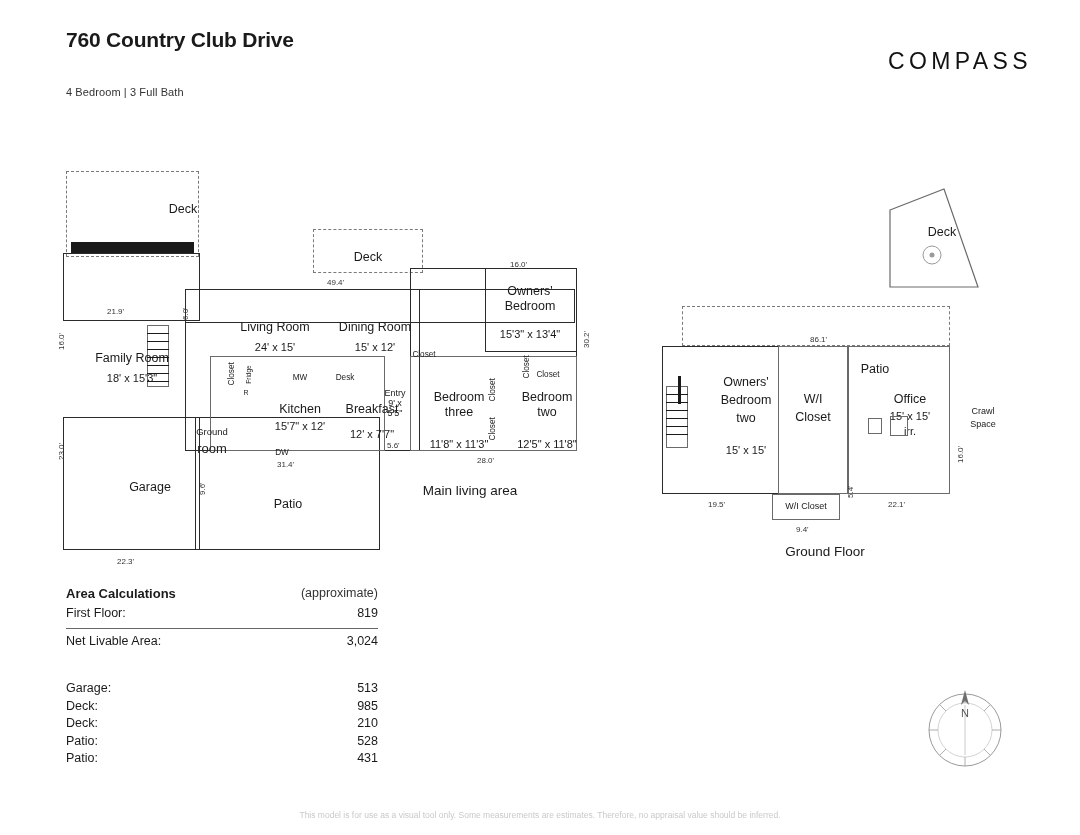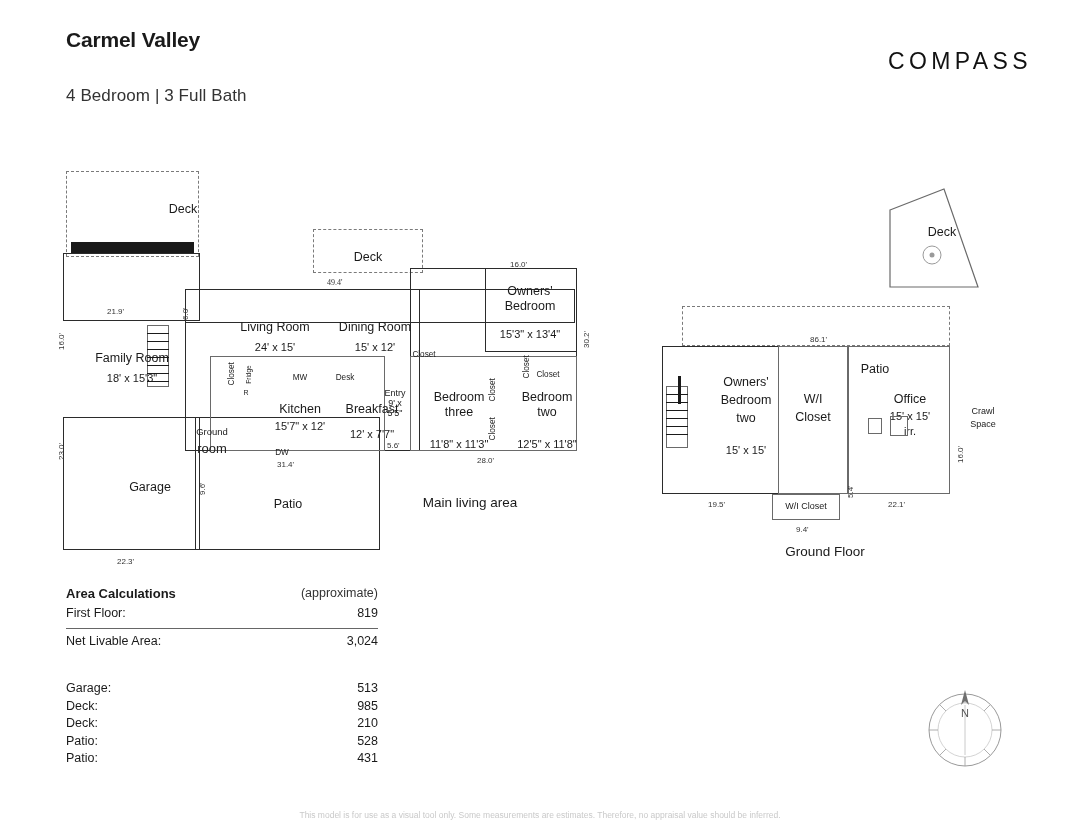--- a/index.html
+++ b/index.html
@@ -11,21 +11,21 @@
     overflow:hidden;
   }
   .abs{position:absolute;}
 
   
   #header-title{
     left:66px;top:27px;width:520px;
     font-size:21px;font-weight:bold;line-height:25px;letter-spacing:-0.2px;
   }
   #header-subtitle{
-    left:66px;top:86px;font-size:17px;color:#333;letter-spacing:0.1px;
+    left:66px;top:86px;font-size:11px;color:#333;letter-spacing:0.1px;
   }
   #brand-logo{
     right:48px;top:48px;font-size:23px;letter-spacing:4.4px;font-weight:500;color:#111;
   }
 
   
   .wall{position:absolute;background:#1a1a1a;}
   .outline{position:absolute;border:1.6px solid #2b2b2b;box-sizing:border-box;}
   .outline-thin{position:absolute;border:1px solid #6a6a6a;box-sizing:border-box;}
   .dash{position:absolute;border:1px dashed #7a7a7a;box-sizing:border-box;}
@@ -51,21 +51,21 @@
     font-size:8.5px;color:#c9c9c9;
   }
 
   
   #compass{left:920px;top:685px;width:90px;height:90px;}
 </style>
 </head>
 <body>
 
 <div class="abs" id="header-title">
-  <div>Carmel Valley</div>
+  <div>760 Country Club Drive</div>
 </div>
 <div class="abs" id="header-subtitle">4 Bedroom  |  3 Full Bath</div>
 <div class="abs" id="brand-logo">COMPASS</div>
 
 <div class="abs" style="left:55px;top:160px;width:540px;height:400px;">
 
   <div class="dash" style="left:11px;top:11px;width:133px;height:86px;"></div>
   <div class="room-name" style="left:90px;top:42px;width:76px;">Deck</div>
   <div class="wall" style="left:16px;top:82px;width:123px;height:11px;"></div>
 
@@ -134,32 +134,32 @@
   <div class="small" style="left:428px;top:228px;width:18px;transform:rotate(-90deg);transform-origin:center;">Closet</div>
   <div class="small" style="left:428px;top:267px;width:18px;transform:rotate(-90deg);transform-origin:center;">Closet</div>
   <div class="small" style="left:462px;top:205px;width:18px;transform:rotate(-90deg);transform-origin:center;">Closet</div>
 
   <div class="small" style="left:324px;top:229px;width:32px;font-size:9px;">Entry</div>
   <div class="small" style="left:324px;top:239px;width:32px;font-size:9px;">9' x</div>
   <div class="small" style="left:324px;top:249px;width:32px;font-size:9px;">5'5"</div>
 
   <div class="tick" style="left:52px;top:147px;">21.9'</div>
   <div class="vtick" style="left:126px;top:160px;">6.0'</div>
-  <div class="tick" style="left:272px;top:118px;font-family:Liberation Serif, serif;">49.4'</div>
+  <div class="tick" style="left:272px;top:118px;">49.4'</div>
   <div class="tick" style="left:455px;top:100px;">16.0'</div>
   <div class="vtick" style="left:2px;top:190px;">16.0'</div>
   <div class="vtick" style="left:527px;top:188px;">30.2'</div>
   <div class="vtick" style="left:2px;top:300px;">23.0'</div>
   <div class="vtick" style="left:143px;top:335px;">9.6'</div>
   <div class="tick" style="left:222px;top:300px;">31.4'</div>
   <div class="tick" style="left:62px;top:397px;">22.3'</div>
   <div class="tick" style="left:332px;top:281px;">5.6'</div>
   <div class="tick" style="left:422px;top:296px;">28.0'</div>
 
-  <div class="caption" style="left:300px;top:323px;width:230px;margin-top:12px;">Main living area</div>
+  <div class="caption" style="left:300px;top:323px;width:230px;">Main living area</div>
 </div>
 
 <div class="abs" style="left:650px;top:180px;width:400px;height:400px;">
 
   <svg width="120" height="110" style="position:absolute;left:232px;top:5px;">
     <polygon points="8,25 62,4 96,102 8,102" fill="none" stroke="#6a6a6a" stroke-width="1.2"></polygon>
     <circle cx="50" cy="70" r="9" fill="none" stroke="#9a9a9a" stroke-width="1"></circle>
     <circle cx="50" cy="70" r="2.5" fill="#9a9a9a"></circle>
   </svg>
   <div class="room-name" style="left:252px;top:45px;width:80px;">Deck</div>

